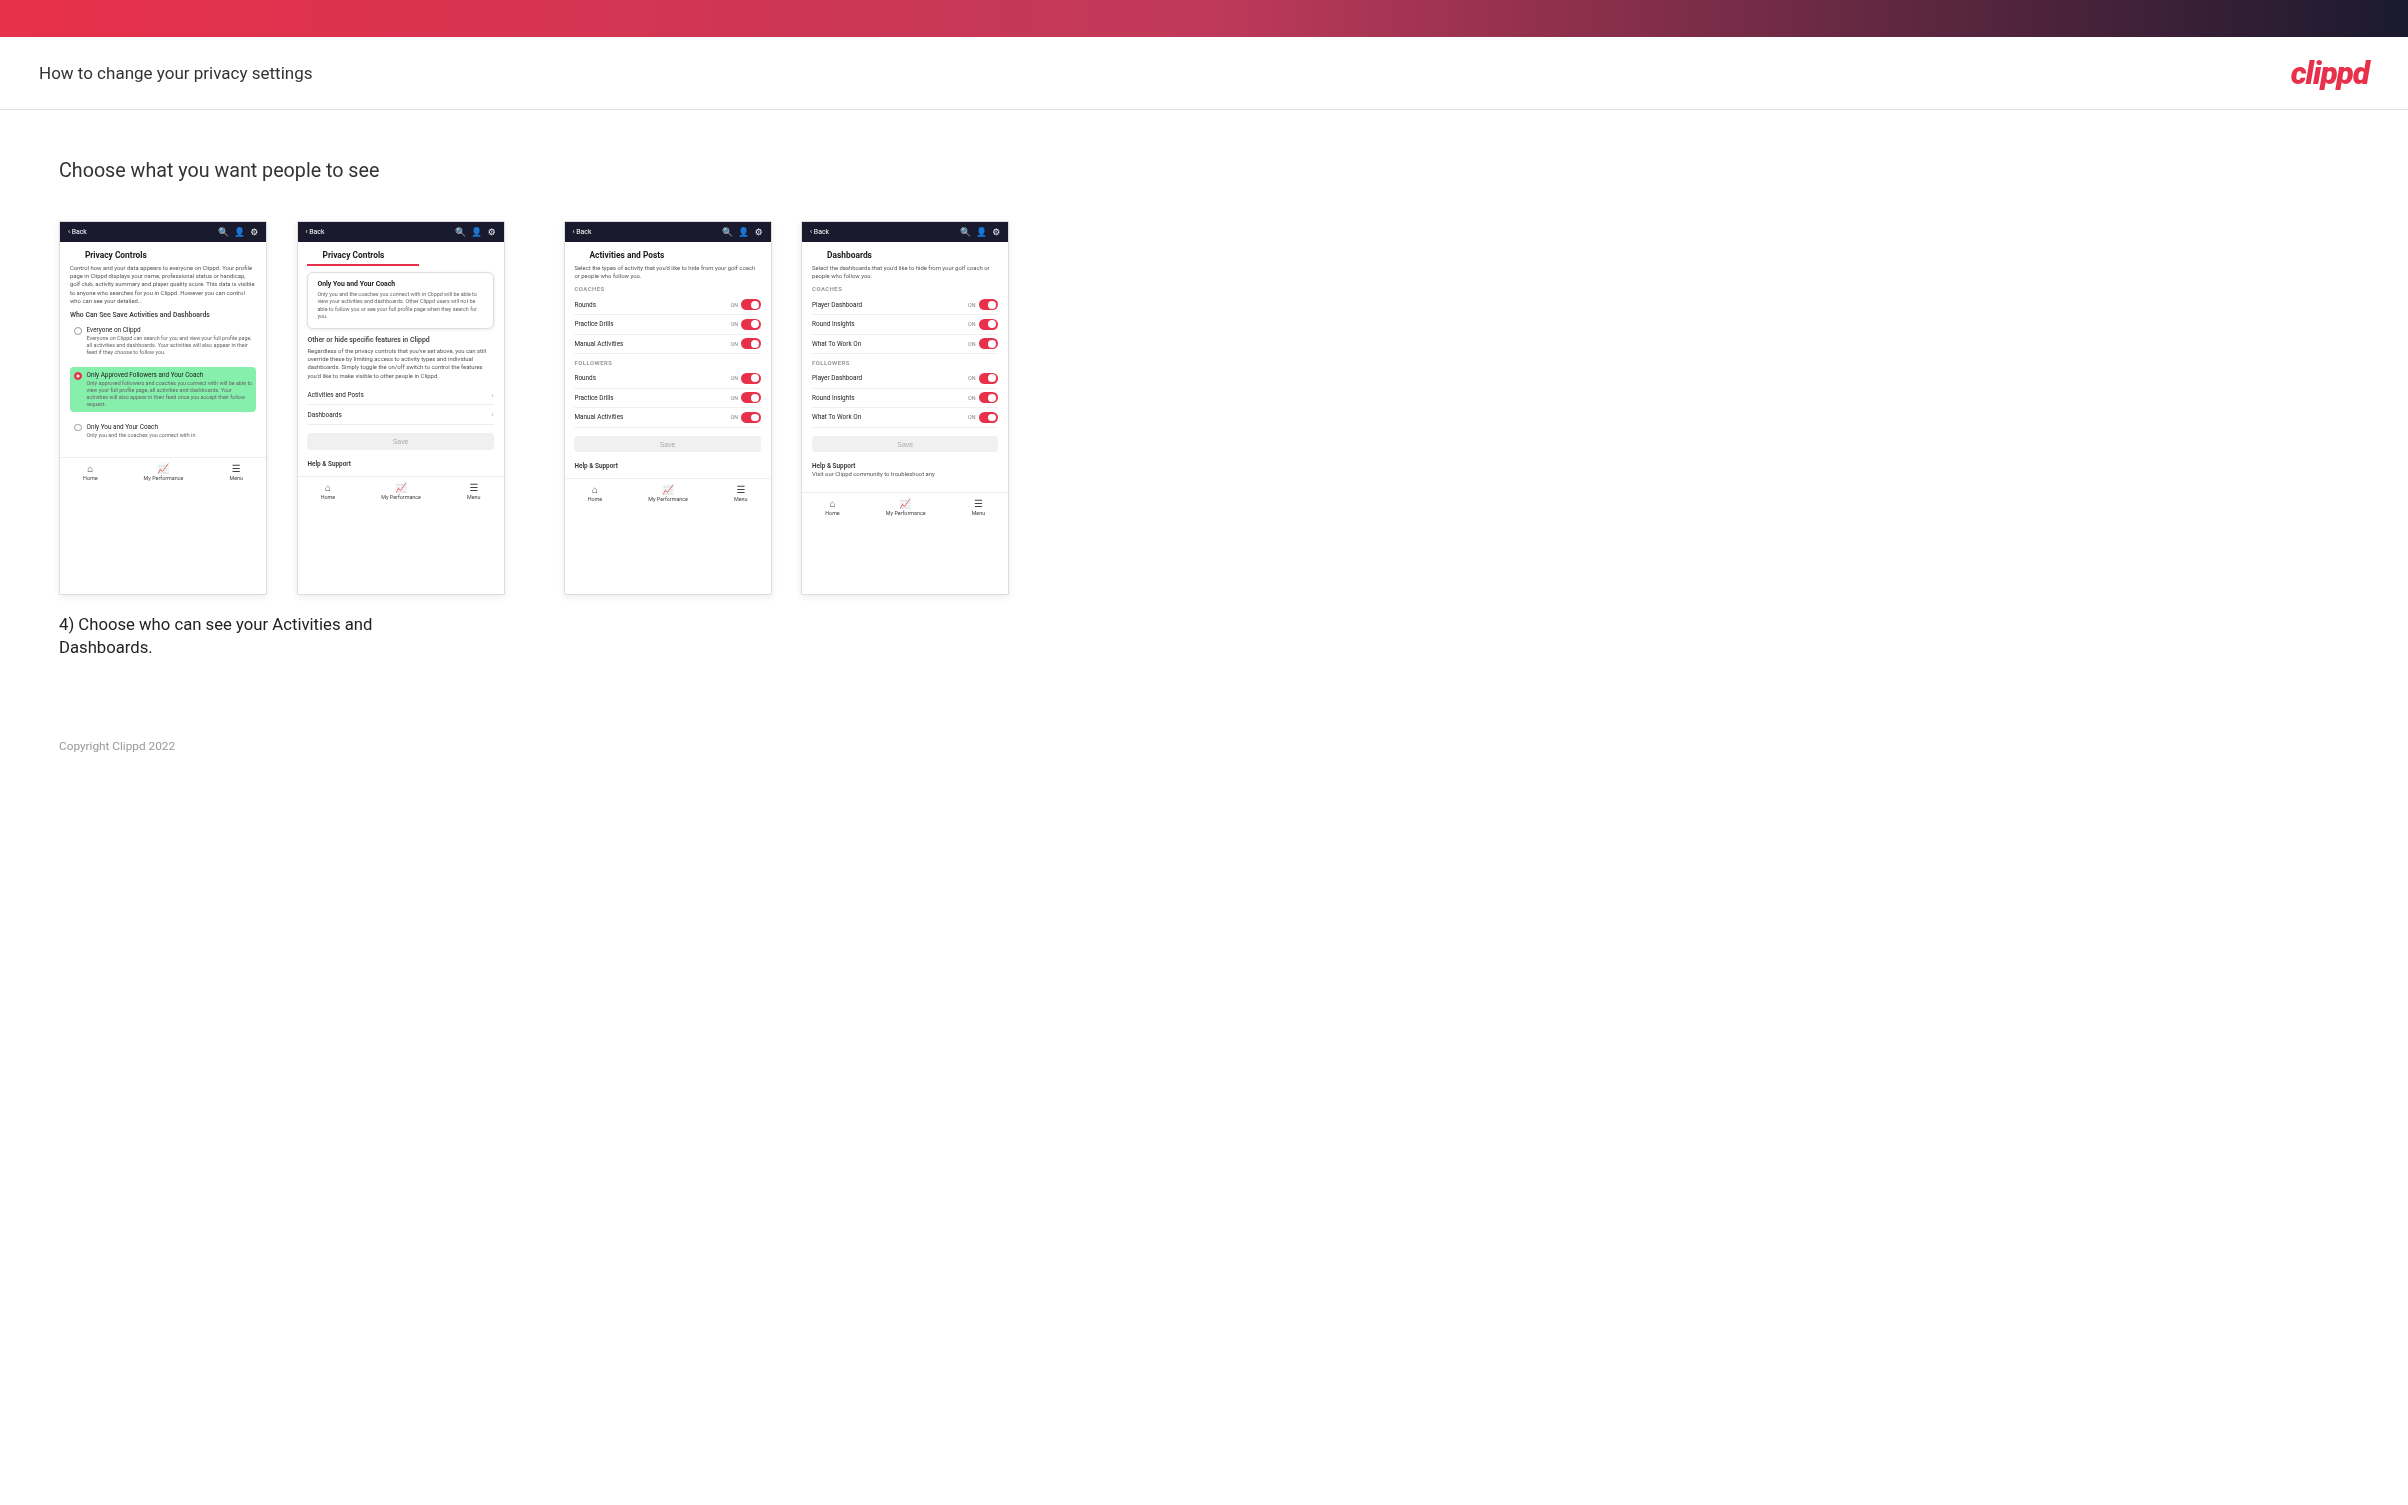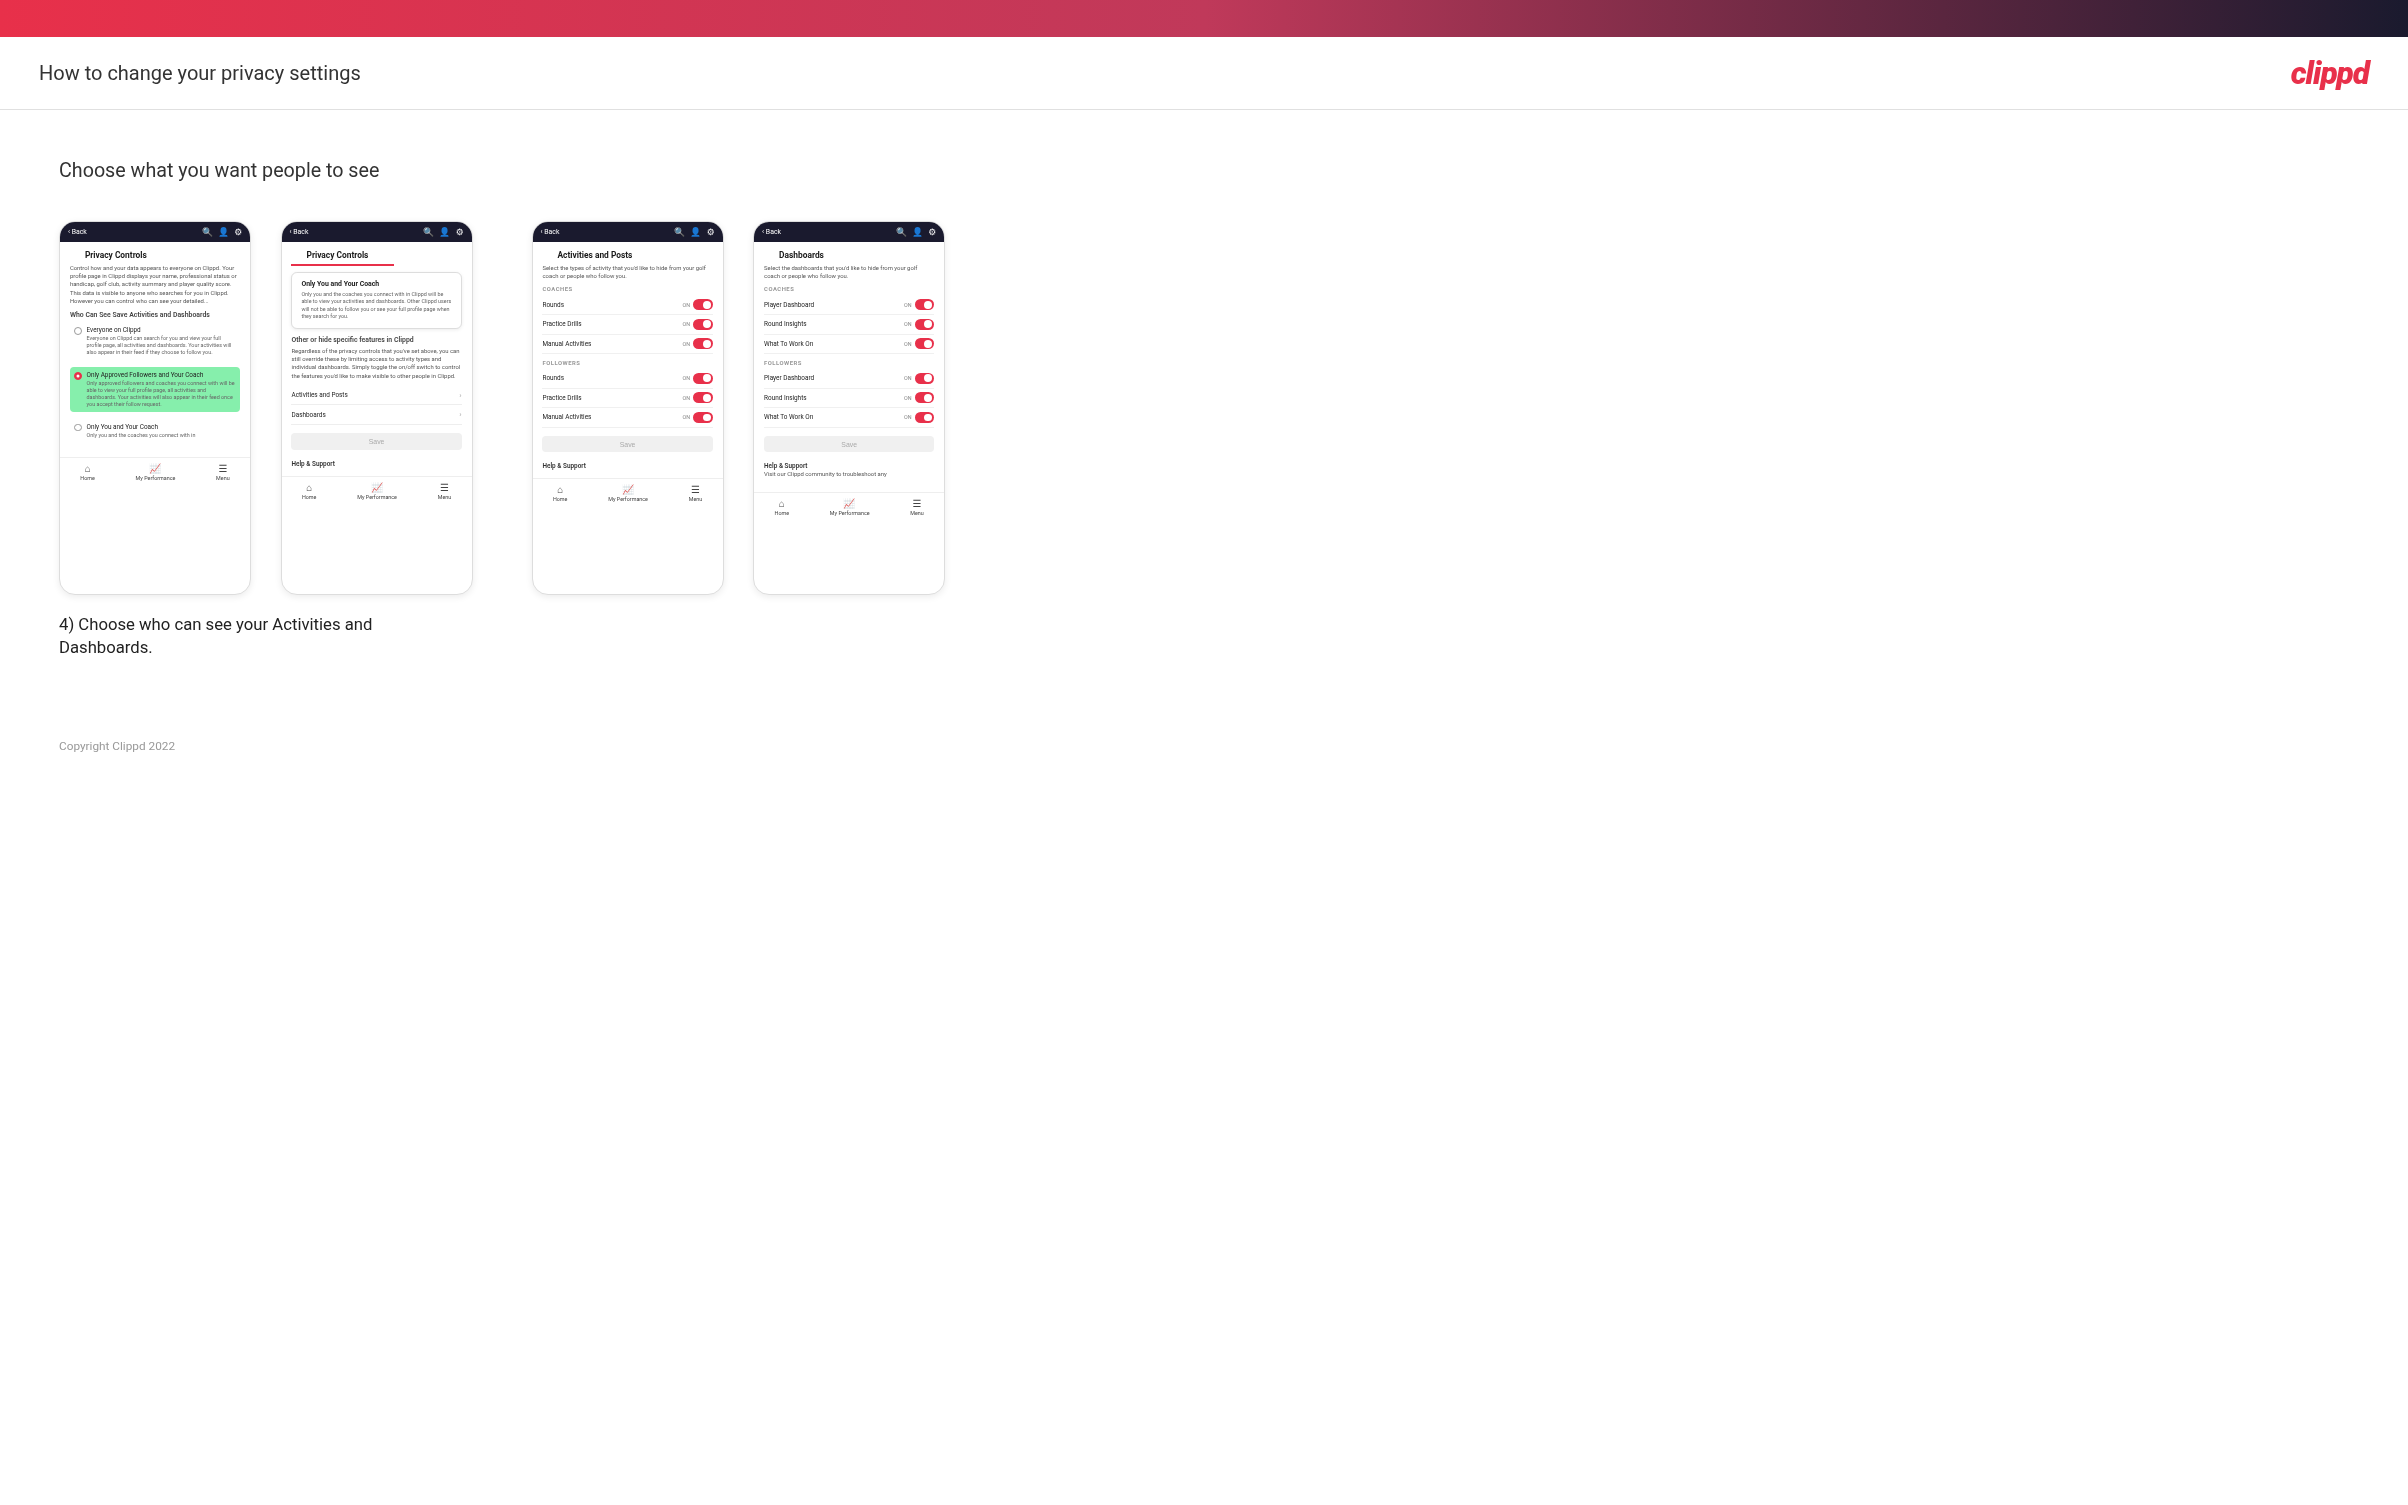--- a/index.html
+++ b/index.html
@@ -19,21 +19,21 @@
 
     
     .header {
       display: flex;
       align-items: center;
       justify-content: space-between;
       padding: 17.7px 39px;
       border-bottom: 1.5px solid #e0e0e0;
     }
     .header-title {
-      font-size: 20px;
+      font-size: 17px;
       color: #333;
     }
     .logo {
       font-size: 31.5px;
       font-weight: 900;
       color: #e8304a;
       font-style: italic;
       letter-spacing: -1px;
     }
 
@@ -49,25 +49,25 @@
     }
     .page-subtitle {
       font-size: 19.7px;
       color: #333;
       font-weight: 400;
       margin-bottom: 39px;
     }
 
     
     .phone-mockup {
-      width: 192px;
+      width: 208px;
       min-height: 374px;
       background: #fff;
       border: 1.5px solid #ddd;
-      border-radius: 16px;
+      border-radius: 1px;
       overflow: hidden;
       font-size: 6.9px;
       color: #222;
       box-shadow: 0 2px 7.9px rgba(0,0,0,0.08);
       flex-shrink: 0;
     }
 
     
     .phone-nav {
       display: flex;

